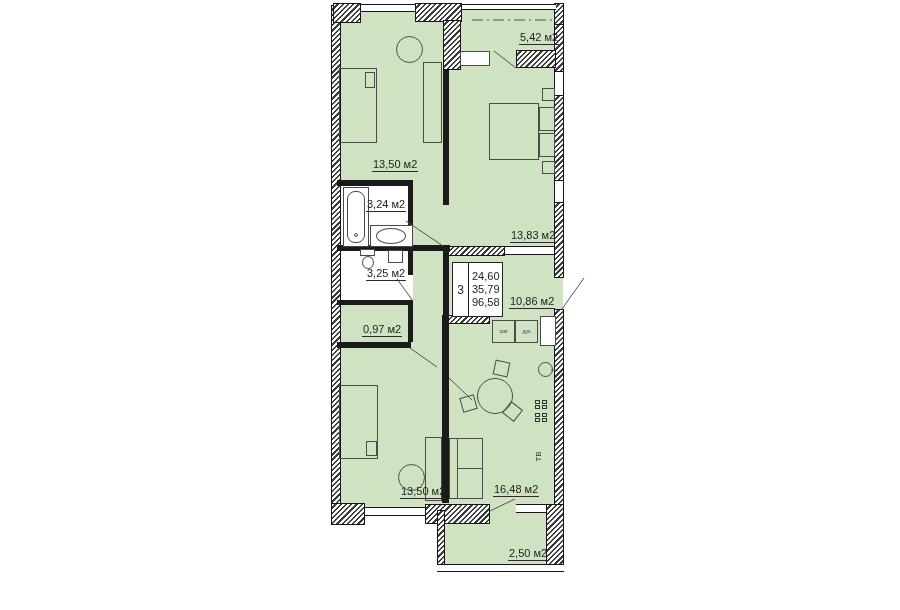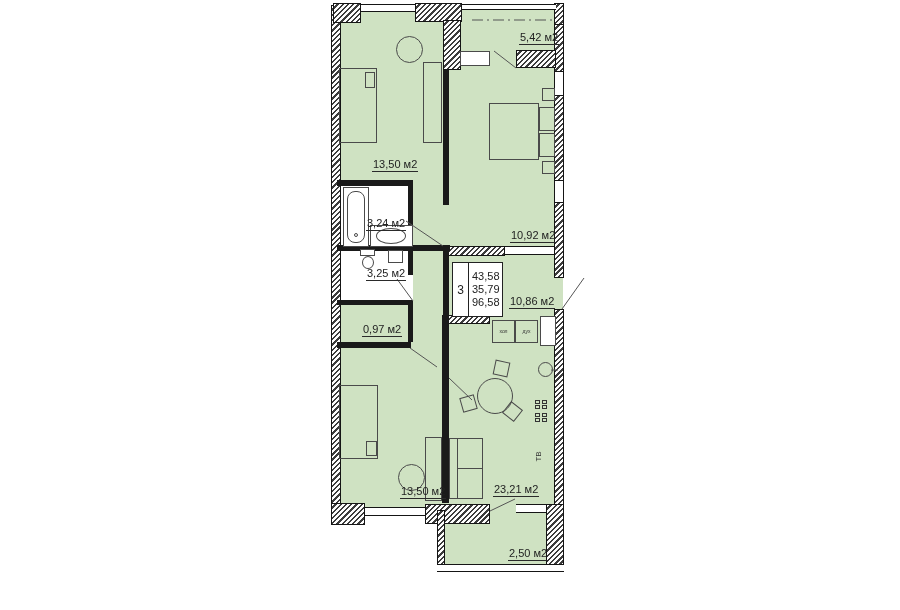--- a/index.html
+++ b/index.html
@@ -147,31 +147,31 @@
     <line x1="410" y1="348" x2="437" y2="367" stroke="#555" stroke-width="1"></line>
     <line x1="449" y1="378" x2="472" y2="400" stroke="#555" stroke-width="1"></line>
     <line x1="562" y1="309" x2="584" y2="278" stroke="#555" stroke-width="1"></line>
     <line x1="490" y1="511" x2="515" y2="499" stroke="#555" stroke-width="1"></line>
     <line x1="472" y1="20" x2="553" y2="20" stroke="#555" stroke-width="1.2" stroke-dasharray="11 4 2 4"></line>
     <line x1="551" y1="370" x2="558" y2="370" stroke="#555" stroke-width="1"></line>
   </svg>
 
   <div class="lbl" style="left:372px;top:158px;">13,50 м2</div>
   <div class="lbl" style="left:519px;top:31px;">5,42 м2</div>
-  <div class="lbl" style="left:510px;top:229px;">10,92 м2</div>
-  <div class="lbl" style="left:366px;top:217px;">3,24 м2</div>
+  <div class="lbl" style="left:510px;top:229px;">13,83 м2</div>
+  <div class="lbl" style="left:366px;top:198px;">3,24 м2</div>
   <div class="lbl" style="left:366px;top:267px;">3,25 м2</div>
   <div class="lbl" style="left:362px;top:323px;">0,97 м2</div>
   <div class="lbl" style="left:509px;top:295px;">10,86 м2</div>
   <div class="lbl" style="left:400px;top:485px;">13,50 м2</div>
-  <div class="lbl" style="left:493px;top:483px;">23,21 м2</div>
+  <div class="lbl" style="left:493px;top:483px;">16,48 м2</div>
   <div class="lbl" style="left:508px;top:547px;">2,50 м2</div>
 
   <div class="abs infobox">
     <div class="ib-left">3</div>
     <div class="ib-right">
-      <div>43,58</div>
+      <div>24,60</div>
       <div>35,79</div>
       <div>96,58</div>
     </div>
   </div>
 
 </div>
 
 </body></html>

